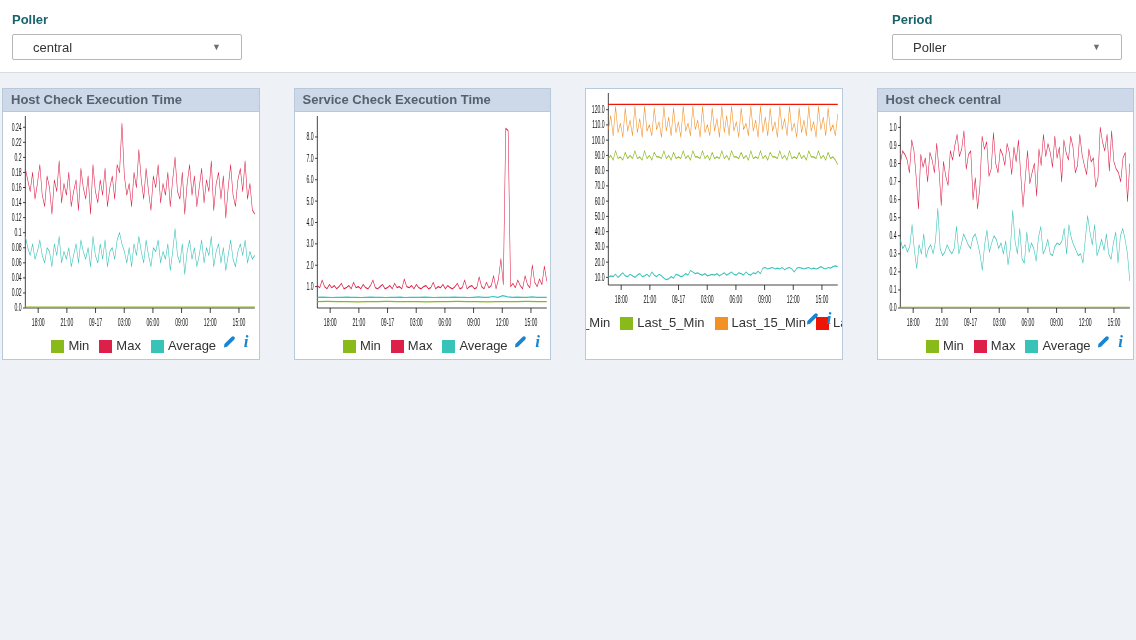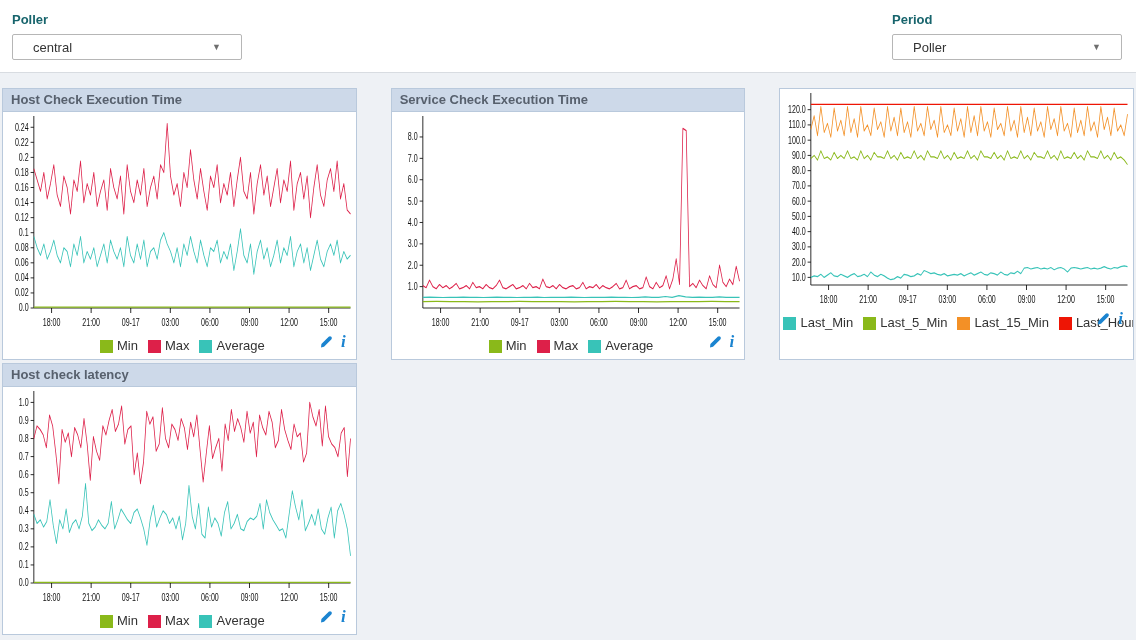--- a/index.html
+++ b/index.html
@@ -20,21 +20,21 @@
     width:188px; height:24px; border:1px solid #b6b6b6; border-radius:2px;
     background:#fff; display:flex; align-items:center; justify-content:space-between;
     padding:0 20px; font-size:13px; color:#333; cursor:pointer;
   }
   .select .arrow { color:#6e6e6e; font-size:9px; }
   .filter-poller { position:absolute; left:12px; top:12px; }
   .filter-period { position:absolute; left:892px; top:12px; }
 
   .grid {
     padding:15px 2px 0 2px;
-    display:grid; grid-template-columns:1fr 1fr 1fr;
+    display:grid; grid-template-columns:1fr 1fr 1fr 1fr;
     column-gap:34px; row-gap:3px;
   }
   .panel {
     background:#fff; border:1px solid #b9c9dc; height:272px; box-sizing:border-box;
     overflow:hidden;
   }
   .panel-header {
     background:#cdd9e9; border-bottom:1px solid #b9c9dc;
     padding:3px 8px; font-size:13px; font-weight:bold; color:#57606d;
     height:16px; line-height:16px;
@@ -293,21 +293,21 @@
           <svg width="14" height="14" viewBox="0 0 14 14">
               <path d="M2 12.4 L5 11.7 L12.3 4.4 A1.8 1.8 0 0 0 9.7 1.8 L2.4 9.1 Z" fill="#1b84d0"></path>
             </svg>
         </span>
         <span class="icon-btn info-i">i</span>
       </span>
     </div>
   </div>
 
   <div class="panel">
-    <div class="panel-header">Host check latency</div>
+    <div class="panel-header">Host check central</div>
     <svg class="chart" preserveAspectRatio="none" viewBox="0 0 549 224">
         <line x1="48" y1="4" x2="48" y2="196" stroke="#000" stroke-width="1"></line>
         <line x1="48" y1="196" x2="541" y2="196" stroke="#000" stroke-width="1"></line>
         <line x1="43" y1="196" x2="48" y2="196" stroke="#000" stroke-width="1"></line>
         <text x="40" y="199.5" text-anchor="end" font-size="11" fill="#111">0.0</text>
         <line x1="43" y1="177.94174757281553" x2="48" y2="177.94174757281553" stroke="#000" stroke-width="1"></line>
         <text x="40" y="181.44174757281553" text-anchor="end" font-size="11" fill="#111">0.1</text>
         <line x1="43" y1="159.88349514563106" x2="48" y2="159.88349514563106" stroke="#000" stroke-width="1"></line>
         <text x="40" y="163.38349514563106" text-anchor="end" font-size="11" fill="#111">0.2</text>
         <line x1="43" y1="141.8252427184466" x2="48" y2="141.8252427184466" stroke="#000" stroke-width="1"></line>

